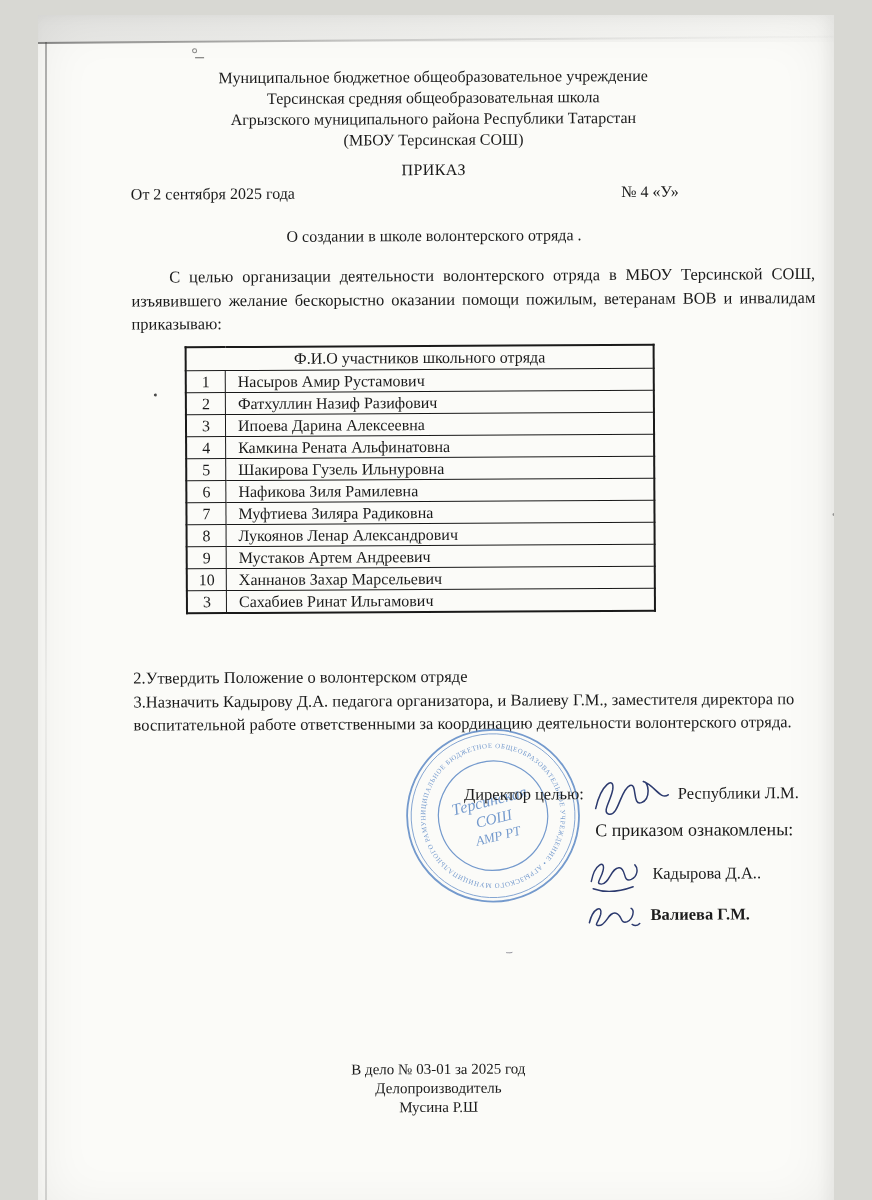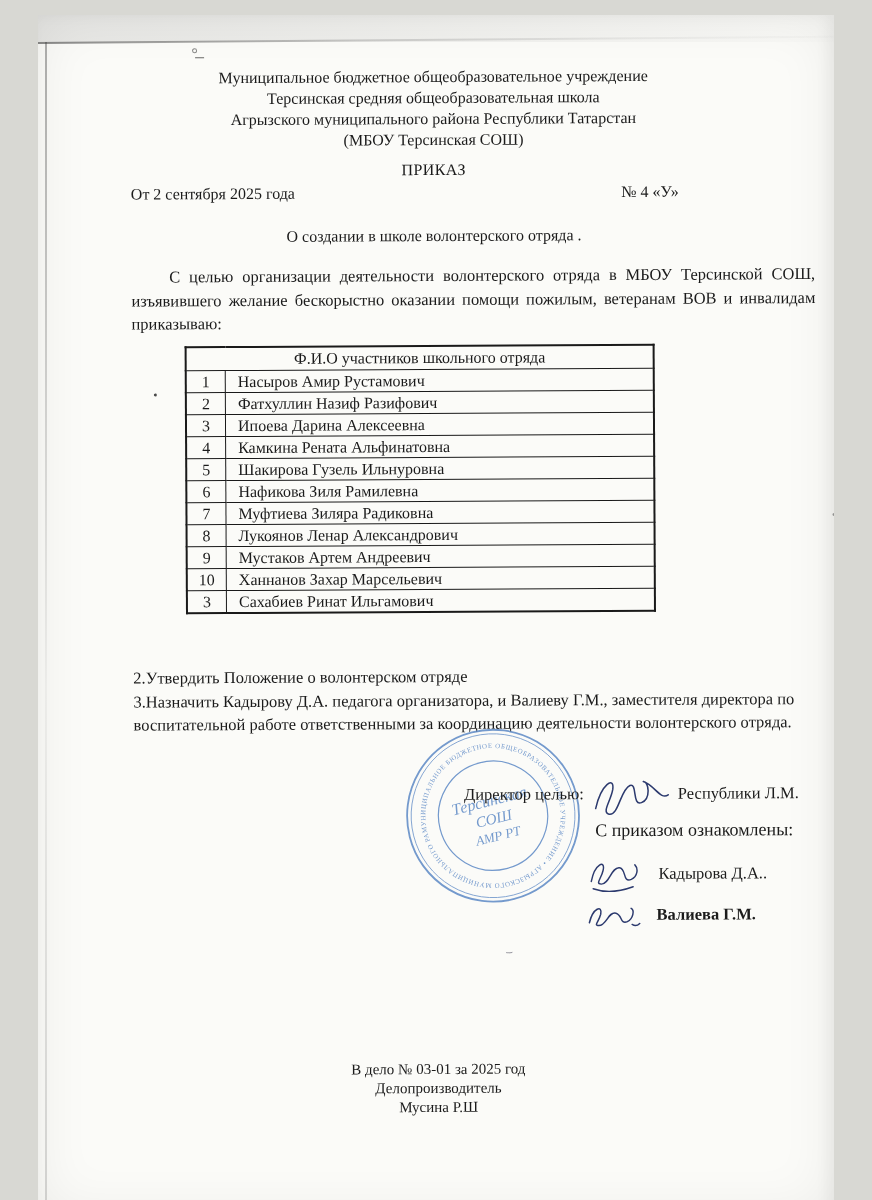--- a/index.html
+++ b/index.html
@@ -45,21 +45,21 @@
 
   .sig-area { position:absolute; top:700px; left:0; width:100%; height:270px; }
   .stamp { position:absolute; left:363px; top:10px; width:182px; height:182px;
     opacity:.78; transform:rotate(-14deg); }
   .stamp text { fill:var(--stamp-color); }
   .stamp circle { stroke:var(--stamp-color); fill:none; }
   .director-row { position:absolute; left:425px; top:58px; display:flex;
     align-items:center; gap:4px; font-size:16.5px; }
   .director-row .sig { margin-bottom:-4px; }
   .ack-label { position:absolute; left:556px; top:106px; font-size:18px; }
-  .ack-row { position:absolute; display:flex; align-items:center; gap:12px; font-size:16.5px; }
+  .ack-row { position:absolute; display:flex; align-items:center; gap:6px; font-size:16.5px; }
   .ack-row.first  { left:545px; top:140px; }
   .ack-row.second { left:543px; top:182px;font-weight:bold; }
   .sig path { stroke:var(--sig-ink); stroke-width:1.6; fill:none;
     stroke-linecap:round; stroke-linejoin:round; }
 
   .footer-block { position:absolute; top:1045px; left:0; width:100%;
     text-align:center; font-size:15px; line-height:19px; }
 
   .artifact-a { position:absolute; left:160px; top:36px; width:9px; height:5px;
     border-bottom:1.2px solid rgba(40,40,40,.7); }

